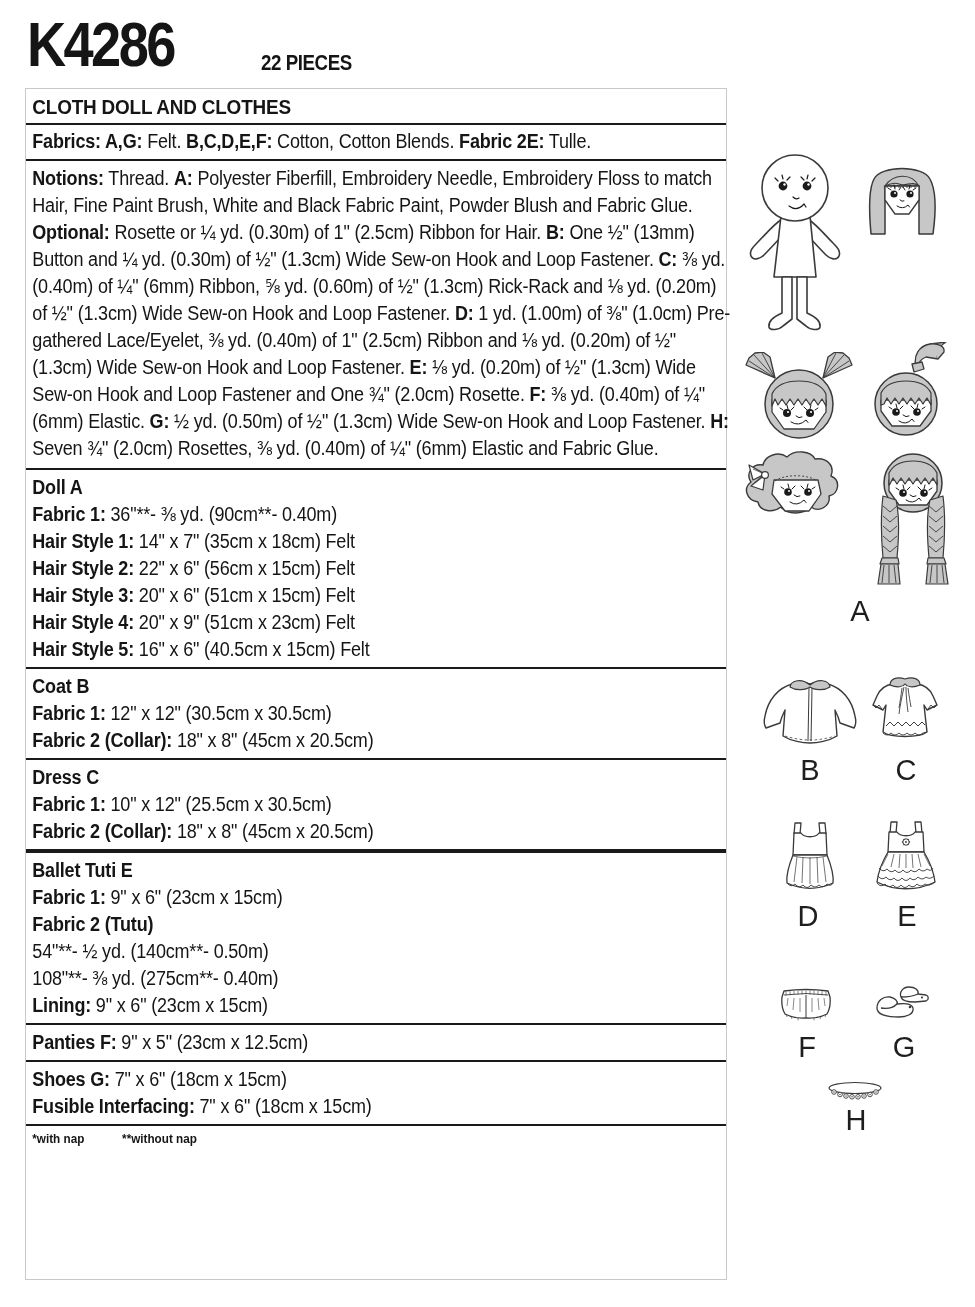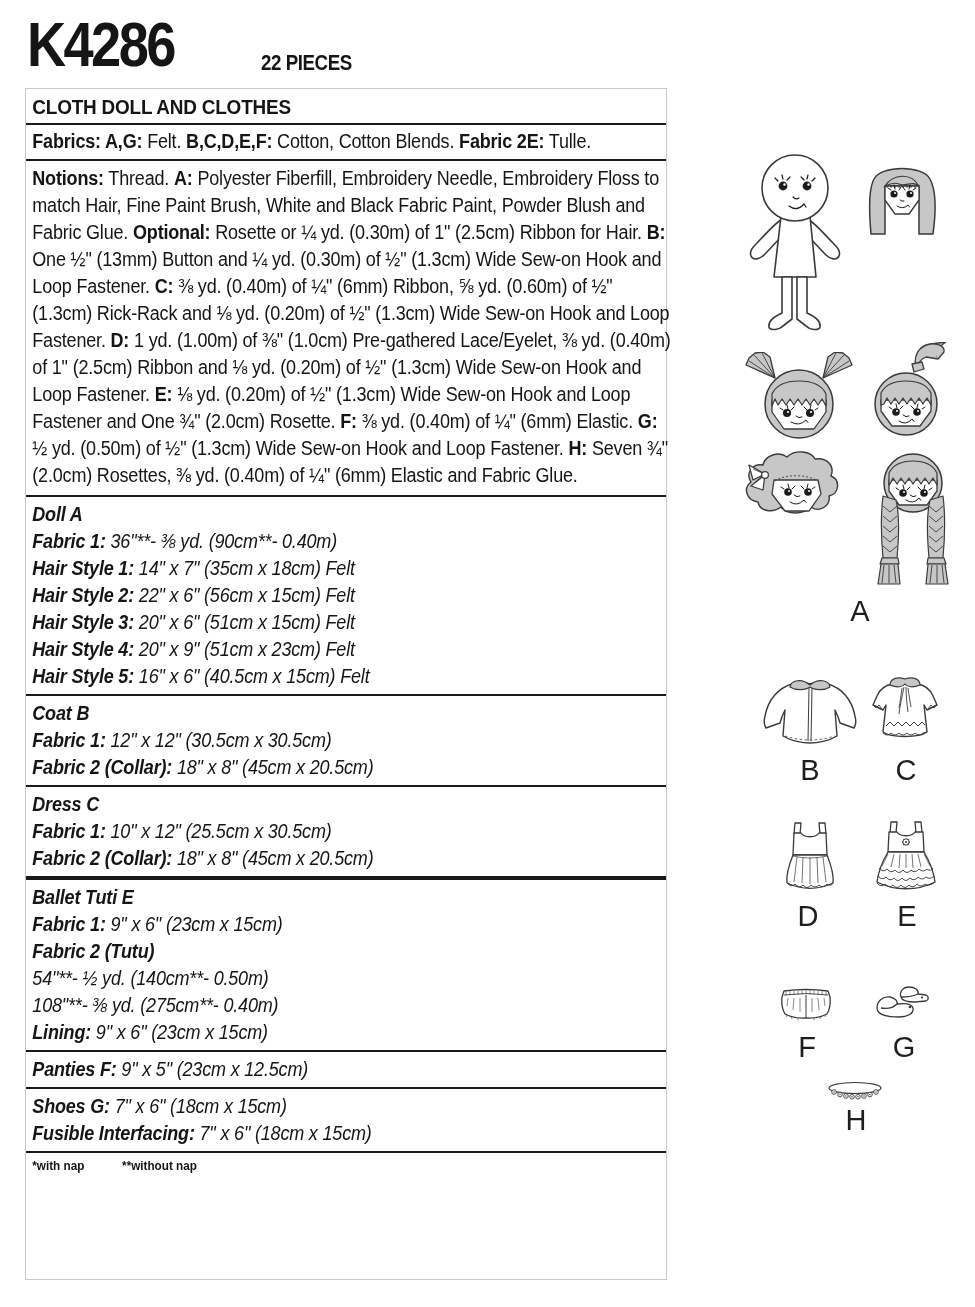--- a/index.html
+++ b/index.html
@@ -13,31 +13,31 @@
     font-size:63px; font-weight:700; letter-spacing:-3px;
     transform:scaleX(0.86); transform-origin:0 0; white-space:nowrap;
   }
   .pieces-count {
     position:absolute; left:261px; top:50px;
     font-size:22px; font-weight:700; letter-spacing:-0.5px;
     transform:scaleX(0.85); transform-origin:0 0; white-space:nowrap;
   }
   
   .spec-col {
-    position:absolute; left:25px; top:88px; width:642px; height:1192px;
+    position:absolute; left:25px; top:88px; width:702px; height:1192px;
     border:1px solid #c9c9c9; box-sizing:border-box; background:#fff;
   }
   .rule { border:0; border-top:2px solid #1a1a1a; margin:0; }
   .cnd  { width:111%; transform:scaleX(0.9); transform-origin:0 0; }
   .row  { font-size:20px; line-height:27px; padding-left:7px; letter-spacing:-0.2px; }
   .b    { font-weight:700; }
   .doc-heading { font-size:21px; font-weight:700; line-height:24px; padding:6px 0 4px 7px; letter-spacing:-0.2px; }
   .fabrics-row { padding-top:3px; padding-bottom:4px; }
   .para { padding:4px 0 6px 7px; font-size:20px; line-height:27px; letter-spacing:-0.2px; }
-  .sec  { padding:4px 0;font-style:italic; }
+  .sec  { padding:4px 0; }
   .footnote { padding:5px 0 0 7px; font-size:13px; font-weight:700; letter-spacing:0; }
   .footnote span + span { margin-left:42px; }
   
   .fig { position:absolute; }
   .fig svg { display:block; width:100%; height:100%; }
   .fig-label {
     position:absolute; font-size:29px; font-weight:400; color:#1e1e1e;
     transform:translateX(-50%); letter-spacing:0;
   }
 </style>

